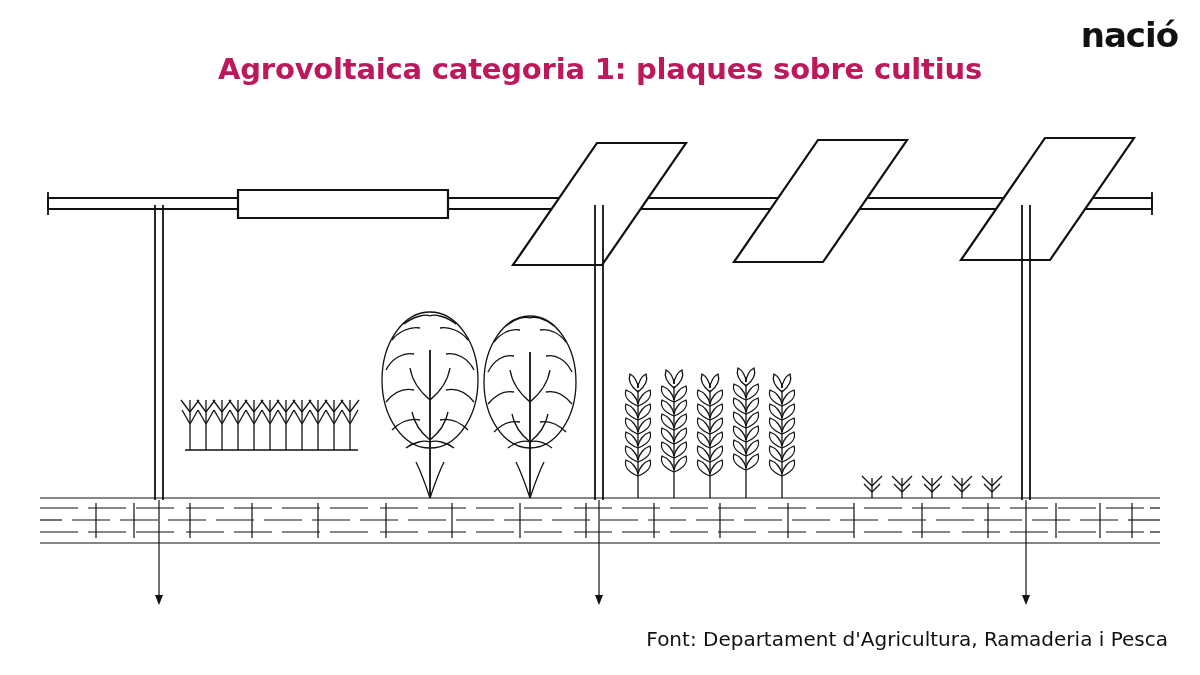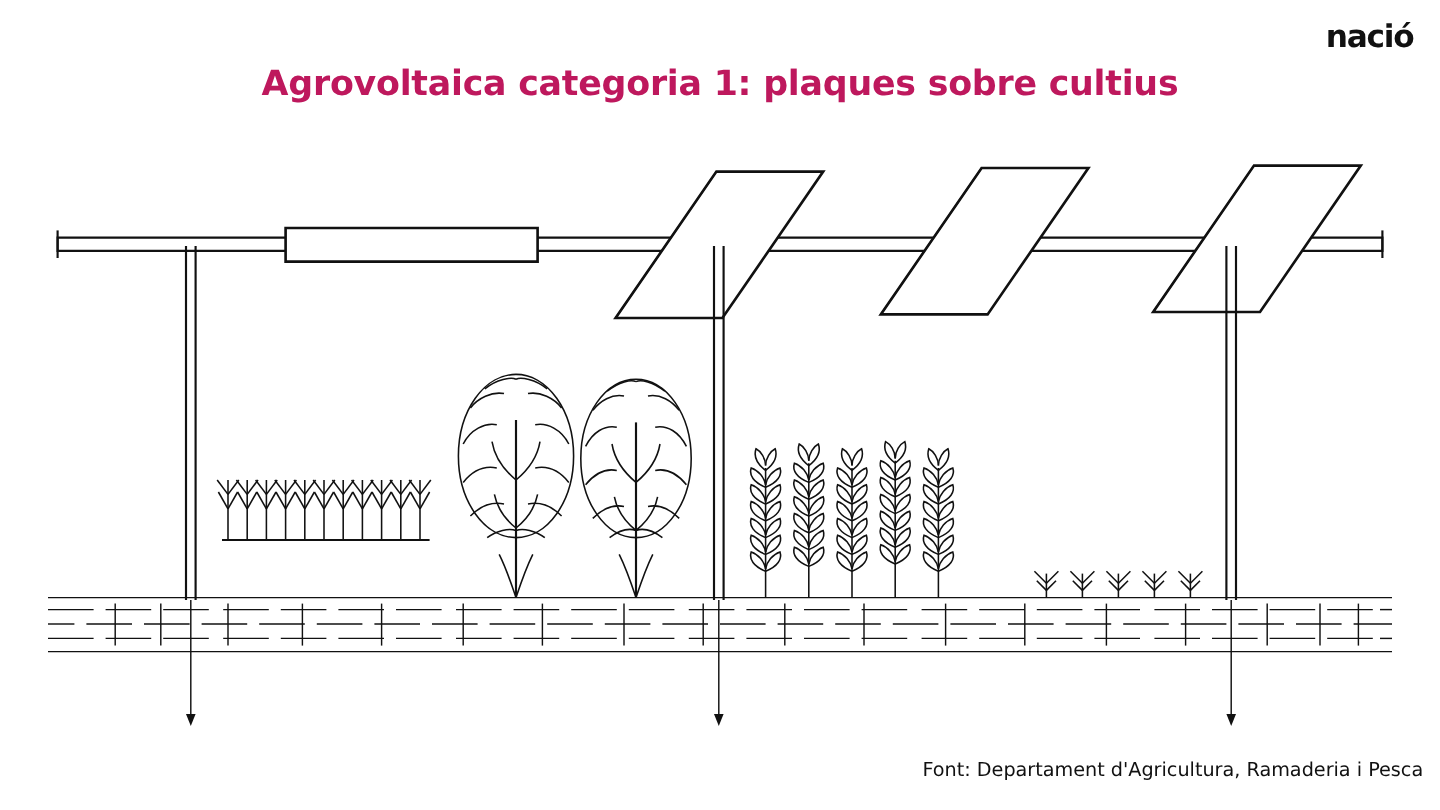--- a/index.html
+++ b/index.html
@@ -18,21 +18,21 @@
   #stage {
     position: absolute;
     left: 0; top: 0;
     width: 1200px;
     height: 675px;
   }
   .brand {
     position: absolute;
     right: 22px;
     top: 18px;
-    font-size: 26px;
+    font-size: 34px;
     font-weight: bold;
     letter-spacing: -1px;
     line-height: 1;
     color: #111111;
     font-family: "DejaVu Sans", sans-serif;
     text-align: center;
   }
   .title {
     position: absolute;
     left: 0;
@@ -40,23 +40,23 @@
     width: 1200px;
     text-align: center;
     font-size: 29px;
     font-weight: bold;
     color: #be185d;
     letter-spacing: -0.2px;
     font-family: "DejaVu Sans", sans-serif;
   }
   .source {
     position: absolute;
-    right: 14px;
+    right: 32px;
     bottom: 24px;
-    font-size: 16px;
+    font-size: 20px;
     color: #111111;
     font-family: "DejaVu Sans", sans-serif;
   }
   svg.figure {
     position: absolute;
     left: 0;
     top: 100px;
     width: 1200px;
     height: 520px;
   }

